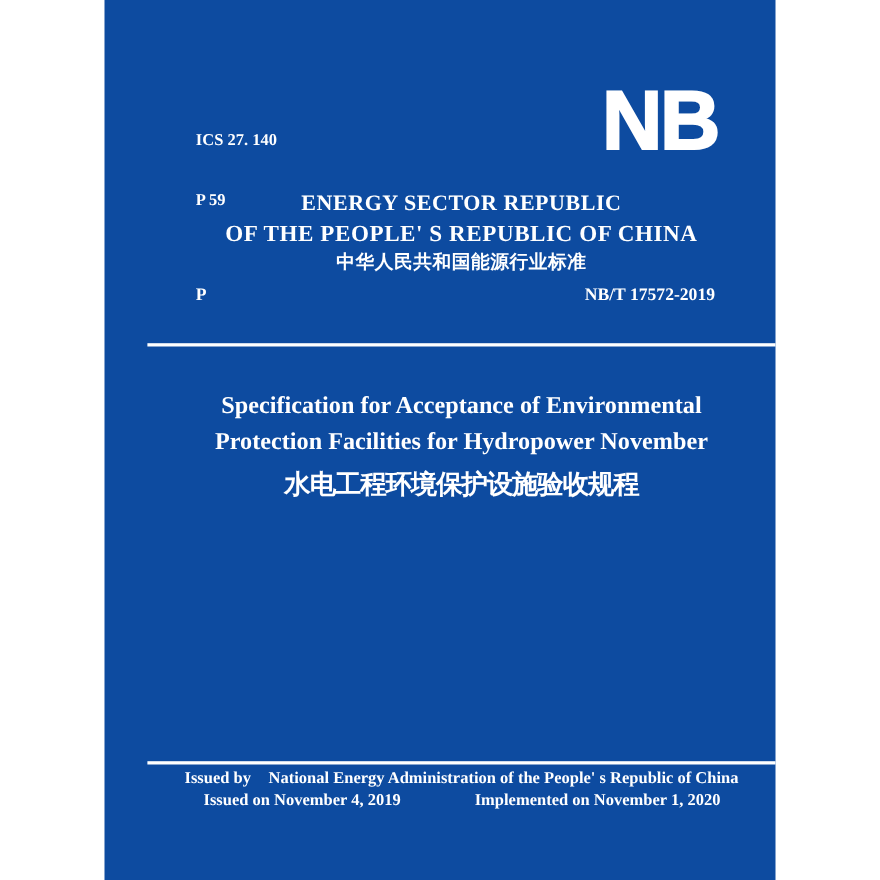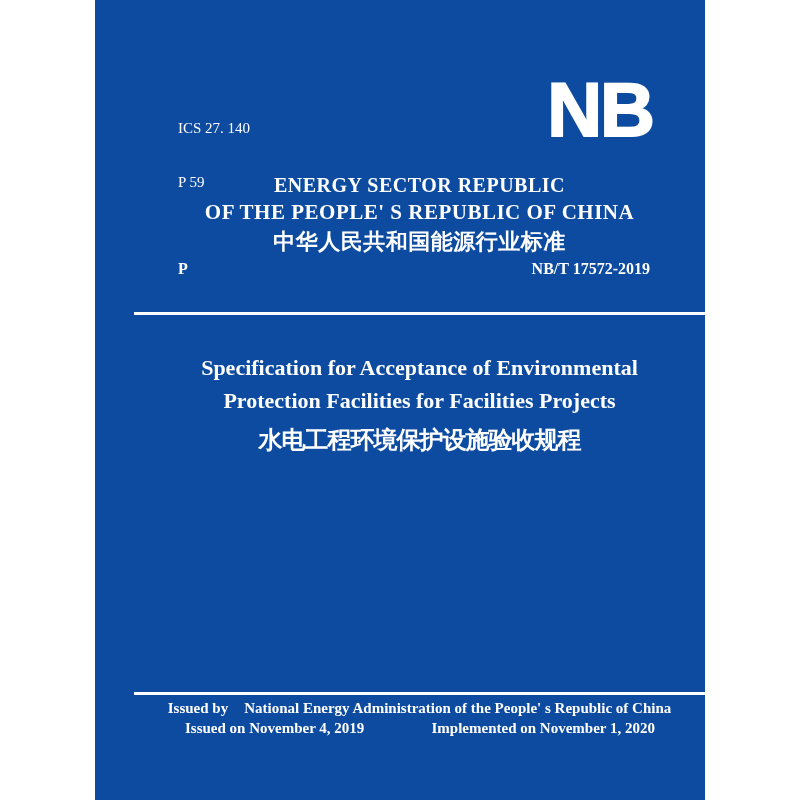--- a/index.html
+++ b/index.html
@@ -19,21 +19,21 @@
   }
   .content {
     position: absolute;
     left: 39px; top: 0;
     width: 571px; height: 100%;
   }
   .ics-block {
     position: absolute;
     left: 44px; top: 83px;
     font-size: 15px;
-    font-weight: normal;
+    font-weight: bold;
     line-height: 18px;
     white-space: pre;
   }
   .nb-logo {
     position: absolute;
     top: 72px; right: 52px;
     font-family: "Liberation Sans", sans-serif;
     font-weight: bold;
     font-size: 76px;
     line-height: 76px;
@@ -53,21 +53,21 @@
     left: 0; right: 0; top: 200px;
     text-align: center;
     font-size: 21px;
     font-weight: bold;
     letter-spacing: 0.5px;
   }
   .hdr-cn {
     position: absolute;
     left: 0; right: 0; top: 227px;
     text-align: center;
-    font-size: 22px;
+    font-size: 17px;
     font-weight: bold;
     letter-spacing: 0.5px;
     font-family: "Liberation Sans", sans-serif;
   }
   .code-row {
     position: absolute;
     left: 44px; right: 55px; top: 260px;
     display: flex;
     justify-content: space-between;
     align-items: baseline;
@@ -142,21 +142,21 @@
     <div class="hdr-cn">中华人民共和国能源行业标准</div>
 
     <div class="code-row">
       <span>P</span>
       <span>NB/T 17572-2019</span>
     </div>
 
     <div class="rule rule-top"></div>
 
     <div class="title-en1">Specification for Acceptance of Environmental</div>
-    <div class="title-en2">Protection Facilities for Facilities Projects</div>
+    <div class="title-en2">Protection Facilities for Hydropower November</div>
     <div class="title-cn">水电工程环境保护设施验收规程</div>
 
     <div class="dates-row">
       <span>Issued on November 4, 2019</span>
       <span>Implemented on November 1, 2020</span>
     </div>
 
     <div class="rule rule-bottom"></div>
 
     <div class="issuer-row">

